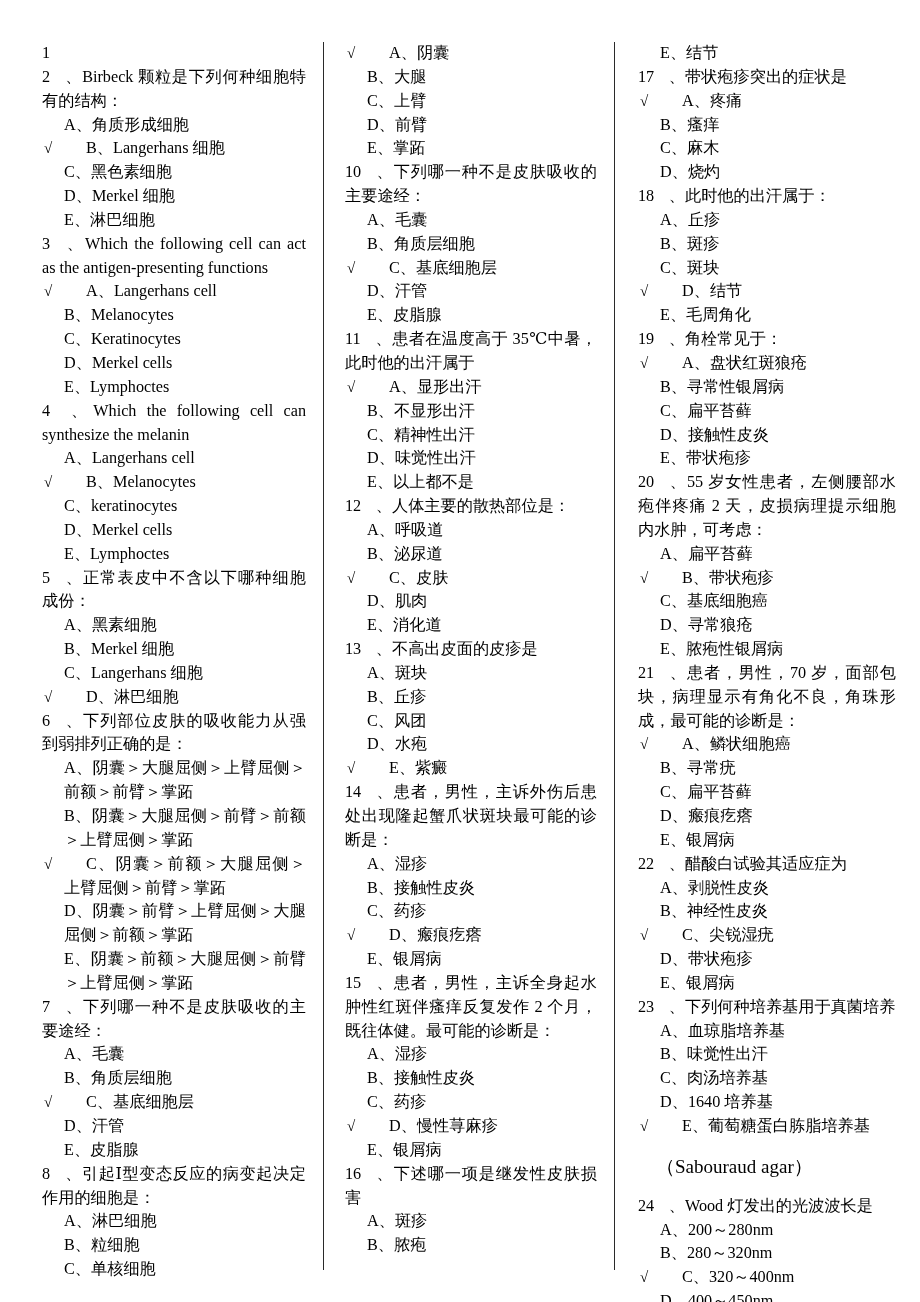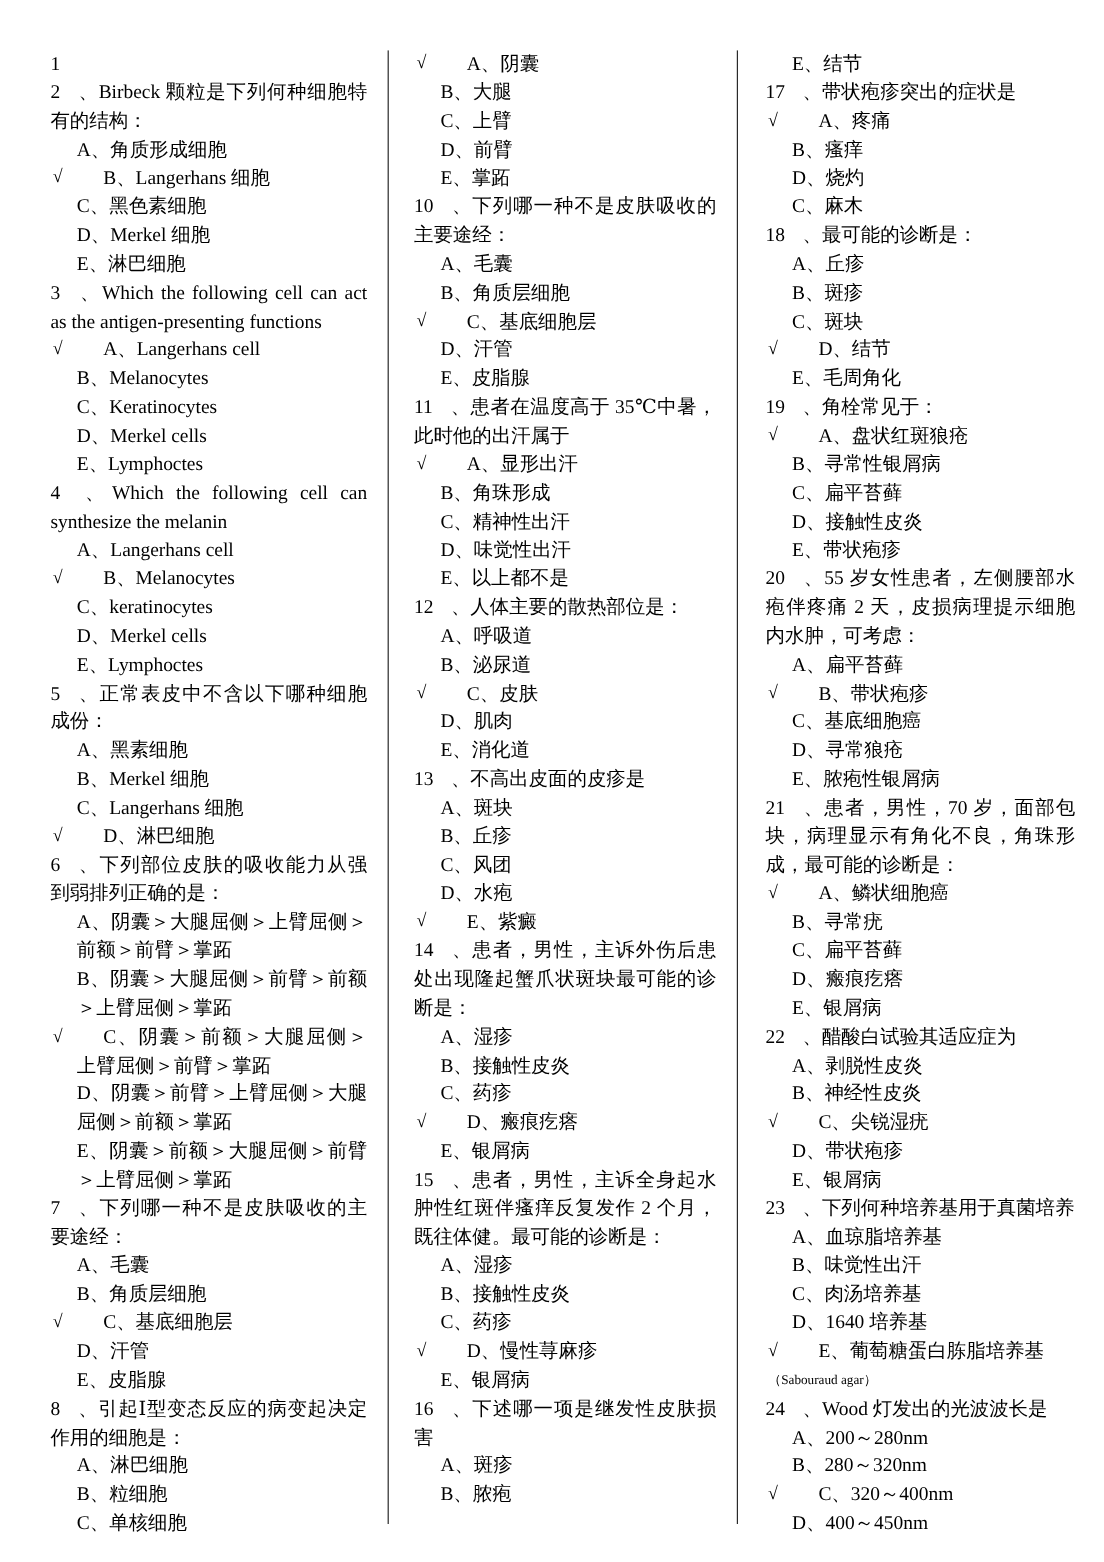--- a/index.html
+++ b/index.html
@@ -72,23 +72,23 @@
     font-size: 15px;
     font-family: "Liberation Serif", "DejaVu Serif", serif;
   }
   .opt.correct {
     padding-left: 22px;
   }
   .opt.correct .olabel {
     margin-left: 22px;
   }
   .sub-note {
-    font-size: 11px;
+    font-size: 19px;
     line-height: 23.85px;
-    margin: 0;
+    margin: 16px;
     padding-left: 2px;
   }
 </style>
 </head>
 <body>
 
 <div class="page">
   <div class="columns">
 
     <div class="col col-1">
@@ -143,21 +143,21 @@
         <p class="opt"><span class="olabel">D、</span><span>前臂</span></p>
         <p class="opt"><span class="olabel">E、</span><span>掌跖</span></p>
         <p class="q-stem"><span class="qnum">10</span><span>、</span><span>下列哪一种不是皮肤吸收的主要途经：</span></p>
         <p class="opt"><span class="olabel">A、</span><span>毛囊</span></p>
         <p class="opt"><span class="olabel">B、</span><span>角质层细胞</span></p>
         <p class="opt correct"><span class="tick">√</span><span class="olabel">C、</span><span>基底细胞层</span></p>
         <p class="opt"><span class="olabel">D、</span><span>汗管</span></p>
         <p class="opt"><span class="olabel">E、</span><span>皮脂腺</span></p>
         <p class="q-stem"><span class="qnum">11</span><span>、</span><span>患者在温度高于 35℃中暑，此时他的出汗属于</span></p>
         <p class="opt correct"><span class="tick">√</span><span class="olabel">A、</span><span>显形出汗</span></p>
-        <p class="opt"><span class="olabel">B、</span><span>角珠形成</span></p>
+        <p class="opt"><span class="olabel">B、</span><span>不显形出汗</span></p>
         <p class="opt"><span class="olabel">C、</span><span>精神性出汗</span></p>
         <p class="opt"><span class="olabel">D、</span><span>味觉性出汗</span></p>
         <p class="opt"><span class="olabel">E、</span><span>以上都不是</span></p>
         <p class="q-stem"><span class="qnum">12</span><span>、</span><span>人体主要的散热部位是：</span></p>
         <p class="opt"><span class="olabel">A、</span><span>呼吸道</span></p>
         <p class="opt"><span class="olabel">B、</span><span>泌尿道</span></p>
         <p class="opt correct"><span class="tick">√</span><span class="olabel">C、</span><span>皮肤</span></p>
         <p class="opt"><span class="olabel">D、</span><span>肌肉</span></p>
         <p class="opt"><span class="olabel">E、</span><span>消化道</span></p>
         <p class="q-stem"><span class="qnum">13</span><span>、</span><span>不高出皮面的皮疹是</span></p>
@@ -183,23 +183,23 @@
         <p class="opt"><span class="olabel">B、</span><span>脓疱</span></p>
       </div>
 
     <div class="divider"></div>
 
     <div class="col col-3">
         <p class="opt"><span class="olabel">E、</span><span>结节</span></p>
         <p class="q-stem"><span class="qnum">17</span><span>、</span><span>带状疱疹突出的症状是</span></p>
         <p class="opt correct"><span class="tick">√</span><span class="olabel">A、</span><span>疼痛</span></p>
         <p class="opt"><span class="olabel">B、</span><span>瘙痒</span></p>
+        <p class="opt"><span class="olabel">C、</span><span>麻木</span></p>
         <p class="opt"><span class="olabel">D、</span><span>烧灼</span></p>
-        <p class="opt"><span class="olabel">C、</span><span>麻木</span></p>
-        <p class="q-stem"><span class="qnum">18</span><span>、</span><span>最可能的诊断是：</span></p>
+        <p class="q-stem"><span class="qnum">18</span><span>、</span><span>此时他的出汗属于：</span></p>
         <p class="opt"><span class="olabel">A、</span><span>丘疹</span></p>
         <p class="opt"><span class="olabel">B、</span><span>斑疹</span></p>
         <p class="opt"><span class="olabel">C、</span><span>斑块</span></p>
         <p class="opt correct"><span class="tick">√</span><span class="olabel">D、</span><span>结节</span></p>
         <p class="opt"><span class="olabel">E、</span><span>毛周角化</span></p>
         <p class="q-stem"><span class="qnum">19</span><span>、</span><span>角栓常见于：</span></p>
         <p class="opt correct"><span class="tick">√</span><span class="olabel">A、</span><span>盘状红斑狼疮</span></p>
         <p class="opt"><span class="olabel">B、</span><span>寻常性银屑病</span></p>
         <p class="opt"><span class="olabel">C、</span><span>扁平苔藓</span></p>
         <p class="opt"><span class="olabel">D、</span><span>接触性皮炎</span></p>

